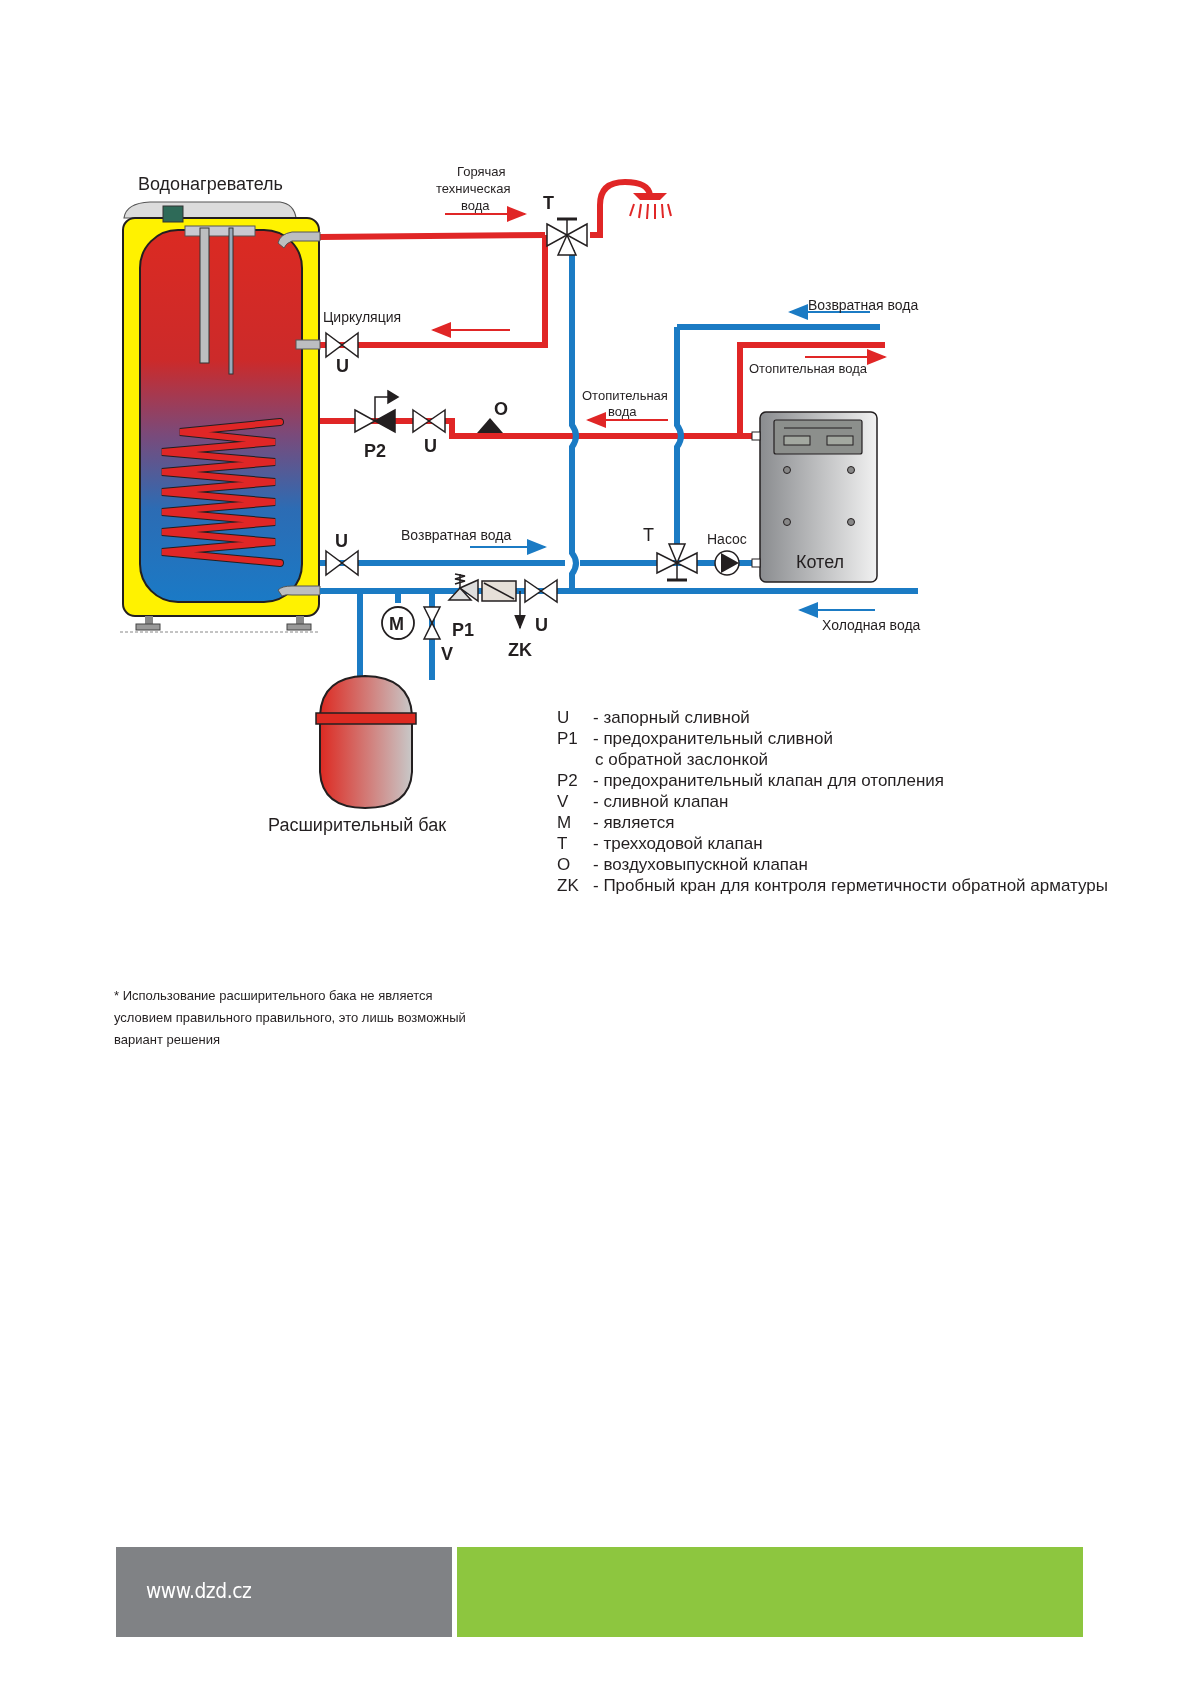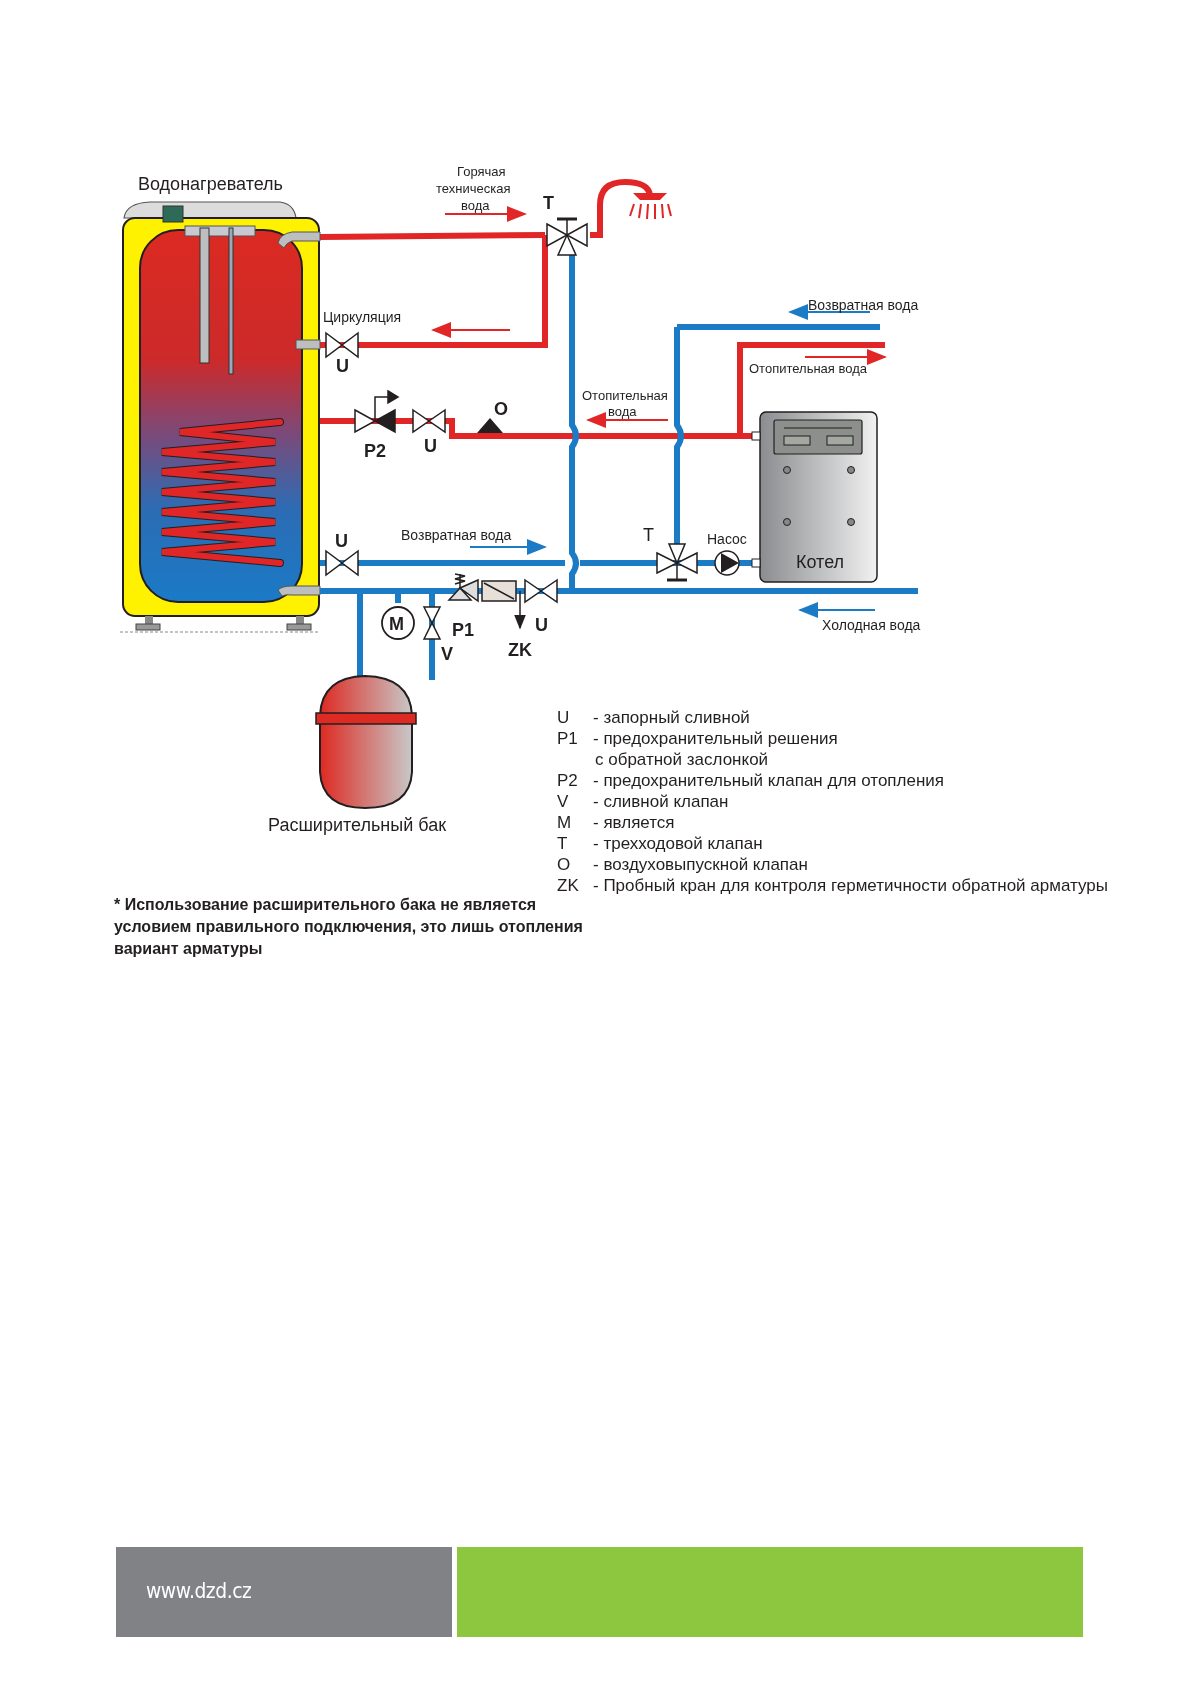--- a/index.html
+++ b/index.html
@@ -4,21 +4,21 @@
 <style>
   html, body { margin:0; padding:0; background:#ffffff; }
   body { width:1191px; height:1684px; position:relative; overflow:hidden; font-family:"Liberation Sans", sans-serif; color:#231f20; }
   #diagram { position:absolute; left:0; top:0; width:1191px; height:1000px; }
   .lbl { font-family:"Liberation Sans", sans-serif; fill:#231f20; }
   .bold { font-weight:bold; }
   .legend { position:absolute; left:553px; top:707px; font-size:17px; line-height:21px; }
   .legend .row { display:flex; white-space:nowrap; }
   .legend .key { display:inline-block; width:40px; padding-left:4px; box-sizing:border-box; }
   .legend .sub { padding-left:42px;text-align:center; }
-  .note { position:absolute; left:114px; top:894px; width:640px; font-size:16px; line-height:22px;font-weight:bold; }
+  .note { position:absolute; left:114px; top:985px; width:640px; font-size:13px; line-height:22px; }
   .footer-grey { position:absolute; left:116px; top:1547px; width:336px; height:90px; background:#808285; }
   .footer-green { position:absolute; left:457px; top:1547px; width:626px; height:90px; background:#8dc63f; }
   .footer-url { position:absolute; left:146px; top:1578px; color:#ffffff; font-size:22px; font-family:"DejaVu Sans", sans-serif; letter-spacing:-0.5px; transform:scaleX(0.85); transform-origin:left; }
 </style>
 </head>
 <body>
 
 <svg id="diagram" viewBox="0 0 1191 1000" xmlns="http://www.w3.org/2000/svg">
   <defs>
     <linearGradient id="tankFill" x1="0" y1="0" x2="0" y2="1">
@@ -235,21 +235,21 @@
   <text class="lbl" x="822" y="630" font-size="14">Холодная вода</text>
 </svg>
 
 <div class="legend">
   <div class="row">
       <span class="key">U</span>
       <span>- запорный сливной</span>
     </div>
   <div class="row">
       <span class="key">P1</span>
-      <span>- предохранительный решения</span>
+      <span>- предохранительный сливной</span>
     </div>
   <div class="row sub">
       <span>с обратной заслонкой</span>
     </div>
   <div class="row">
       <span class="key">P2</span>
       <span>- предохранительный клапан для отопления</span>
     </div>
   <div class="row">
       <span class="key">V</span>
@@ -268,19 +268,19 @@
       <span>- воздуховыпускной клапан</span>
     </div>
   <div class="row">
       <span class="key">ZK</span>
       <span>- Пробный кран для контроля герметичности обратной арматуры</span>
     </div>
 </div>
 
 <div class="note">
   <div>* Использование расширительного бака не является</div>
-  <div>условием правильного подключения, это лишь отопления</div>
-  <div>вариант арматуры</div>
+  <div>условием правильного правильного, это лишь возможный</div>
+  <div>вариант решения</div>
 </div>
 
 <div class="footer-grey"></div>
 <div class="footer-green"></div>
 <div class="footer-url">www.dzd.cz</div>
 
 </body></html>

